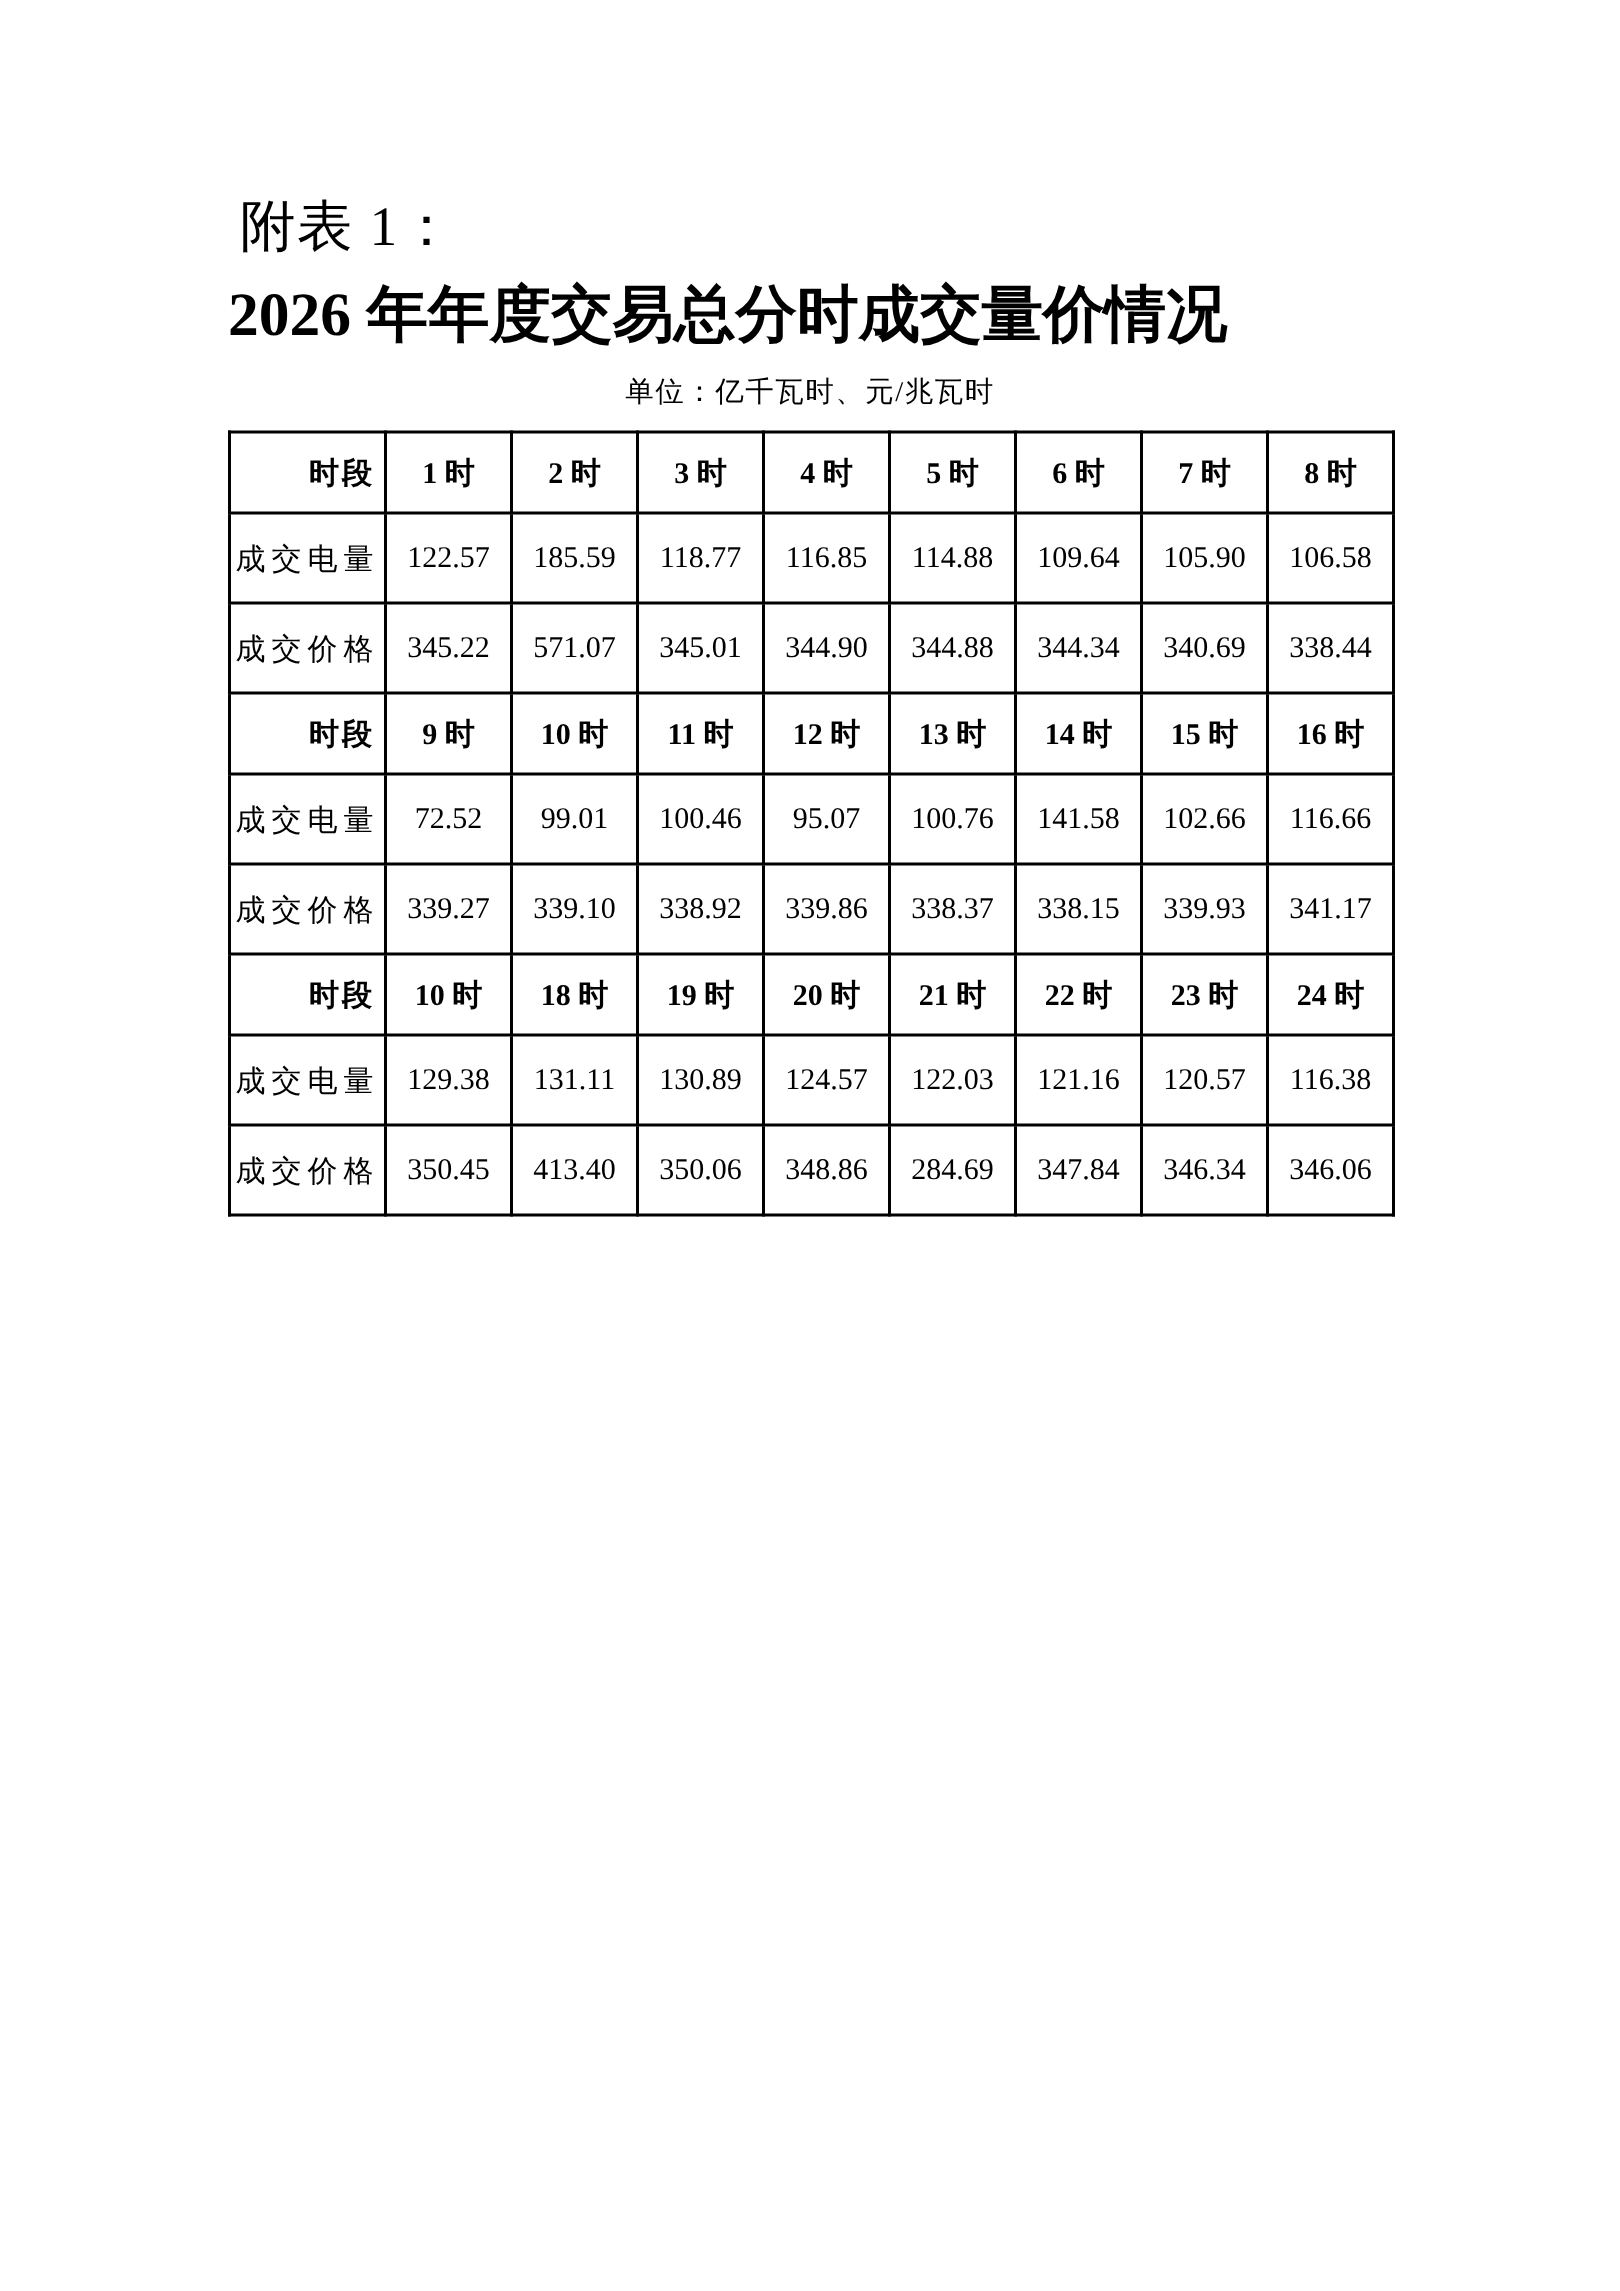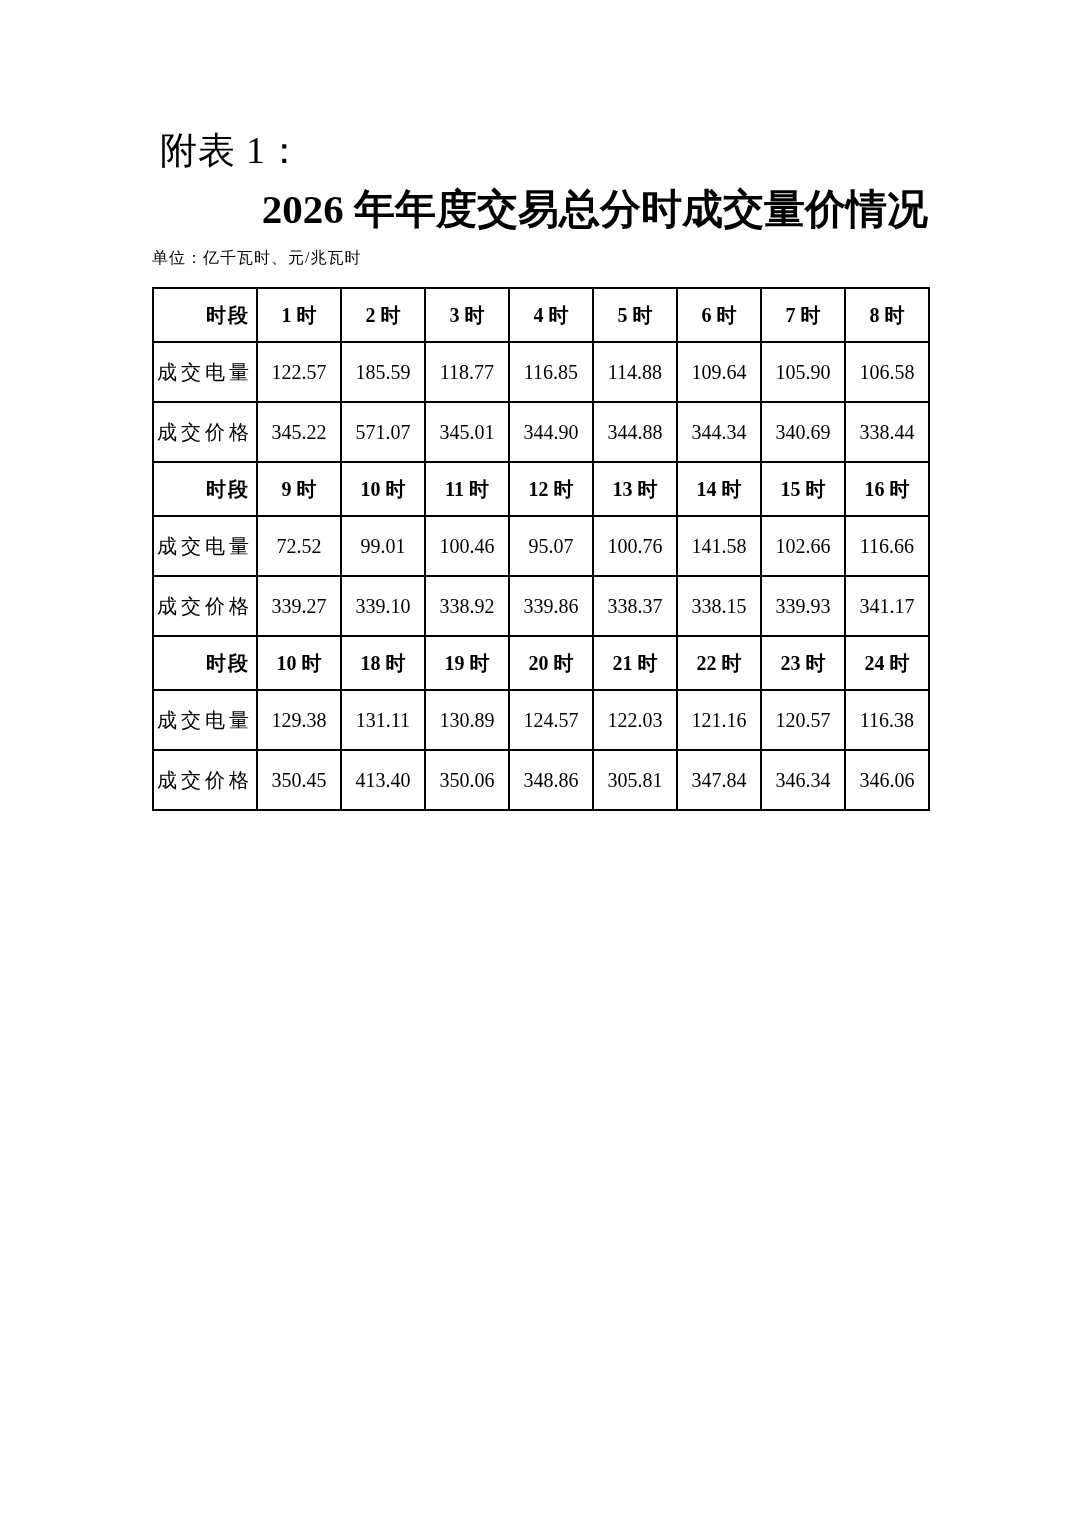--- a/index.html
+++ b/index.html
@@ -22,32 +22,32 @@
     font-size: 37px;
     font-weight: 400;
     letter-spacing: 1px;
     white-space: nowrap;
   }
   .doc-title {
     position: absolute;
     left: 152px;
     top: 182px;
     width: 776px;
-    text-align: right;
+    text-align: left;
     font-size: 41px;
     font-weight: 700;
     white-space: nowrap;
   }
   .unit-note {
     position: absolute;
     left: 152px;
     top: 248px;
     width: 776px;
-    text-align: left;
-    font-size: 16px;
+    text-align: center;
+    font-size: 19px;
     letter-spacing: 1px;
   }
   table.trade-table {
     position: absolute;
     left: 152px;
     top: 287px;
     width: 776px;
     border-collapse: collapse;
     table-layout: fixed;
   }
@@ -184,19 +184,19 @@
       <td>121.16</td>
       <td>120.57</td>
       <td>116.38</td>
     </tr>
     <tr class="data-row">
       <td class="row-label">成交价格</td>
       <td>350.45</td>
       <td>413.40</td>
       <td>350.06</td>
       <td>348.86</td>
-      <td>305.81</td>
+      <td>284.69</td>
       <td>347.84</td>
       <td>346.34</td>
       <td>346.06</td>
     </tr>
   </tbody>
 </table>
 
 </body></html>

